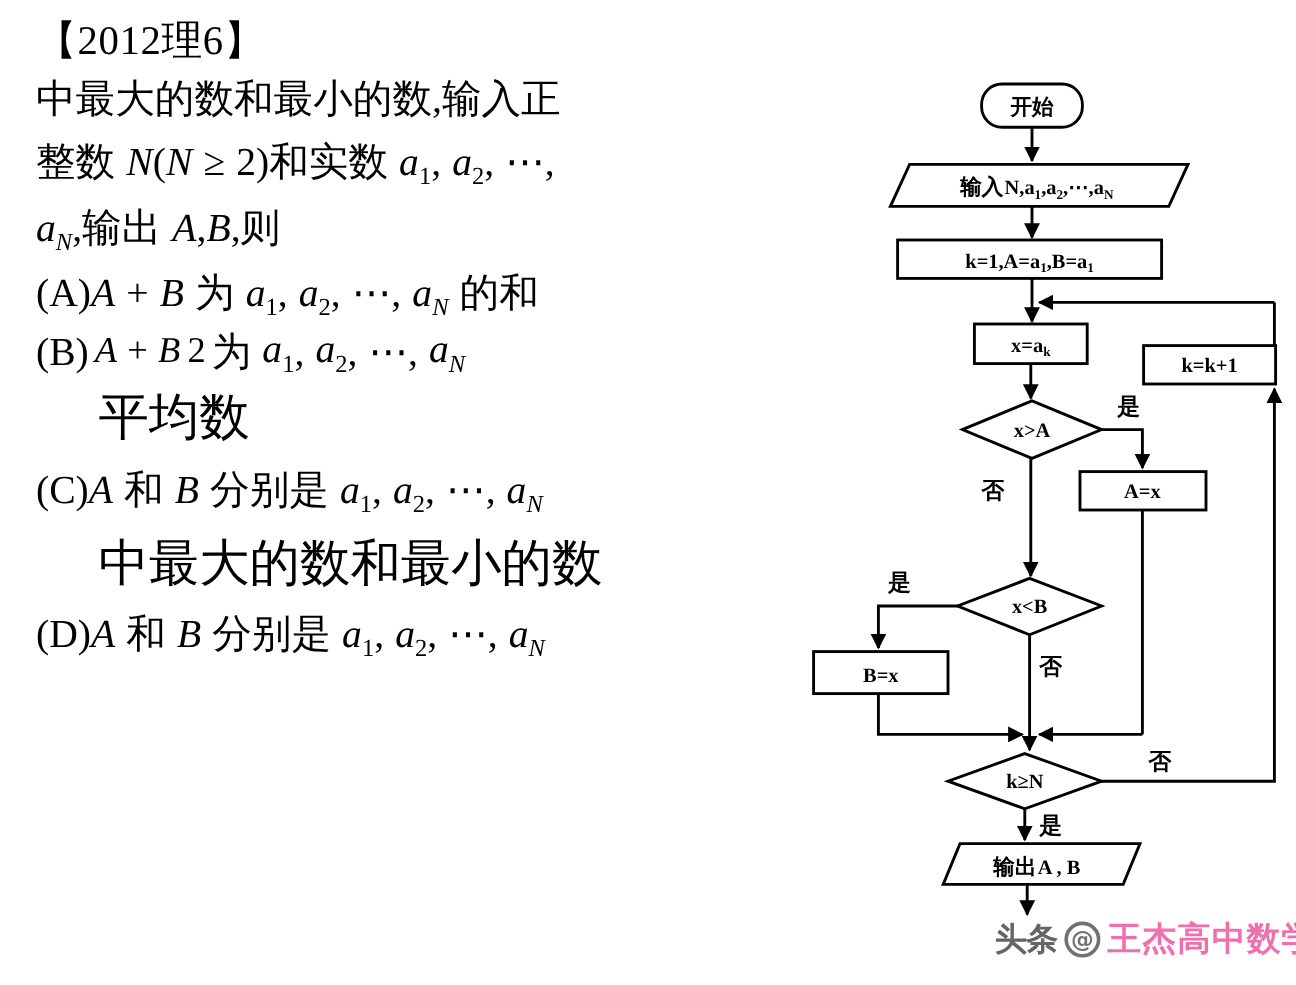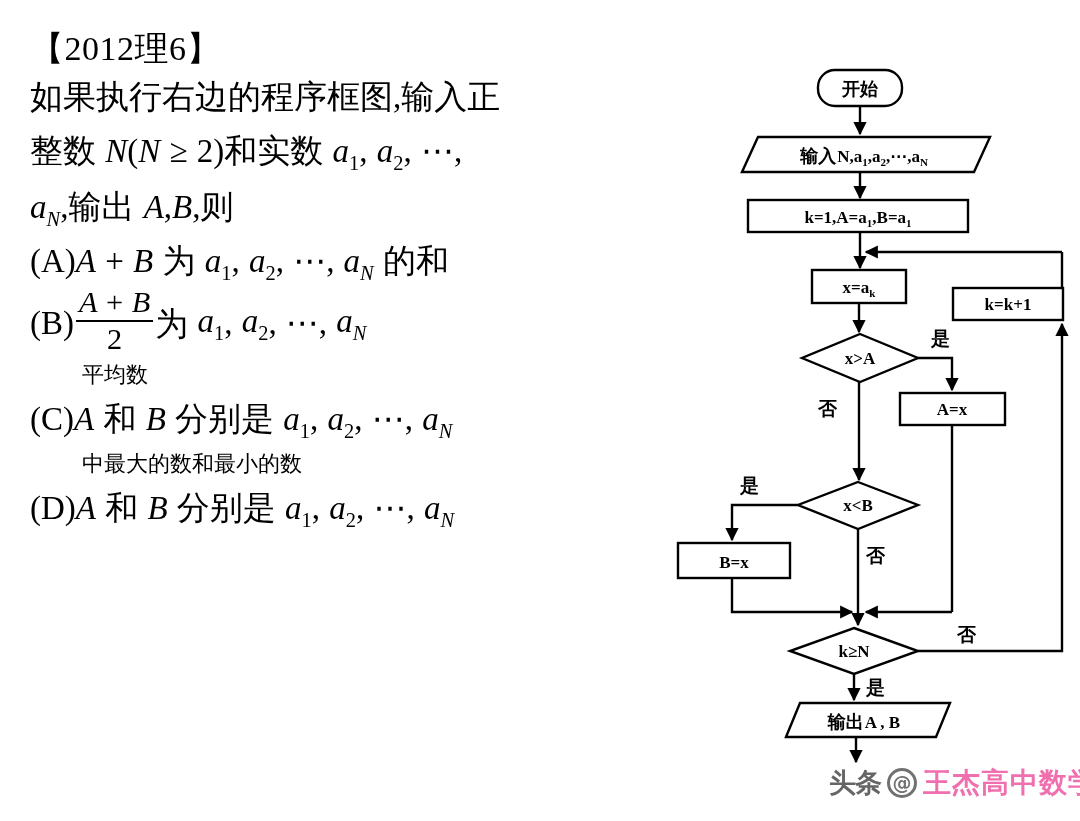--- a/index.html
+++ b/index.html
@@ -16,21 +16,21 @@
     color: #000000;
   }
 
   
   #question-panel {
     position: absolute;
     left: 0;
     top: 0;
     width: 690px;
     height: 821px;
-    padding: 28px 0 0 30px;
+    padding: 14px 0 0 30px;
     box-sizing: border-box;
   }
 
   .q-heading {
     font-size: 34px;
     line-height: 1.25;
     letter-spacing: 0.5px;
     white-space: nowrap;
   }
 
@@ -43,40 +43,39 @@
   .opt-row {
     display: flex;
     align-items: baseline;
     font-size: 33px;
     line-height: 1.58;
     white-space: nowrap;
   }
   .opt-row.tall { align-items: center; line-height: 1.2; }
 
   .opt-cont {
-    font-size: 22px;
+    font-size: 42px;
     line-height: 1.58;
     white-space: nowrap;
     padding-left: 52px;
   }
 
   .mi { font-style: italic; font-family: "Liberation Serif", serif; }
   .sub {
     font-size: 0.62em;
     vertical-align: sub;
     font-style: italic;
   }
   .sub-up { font-size: 0.62em; vertical-align: sub; font-style: normal; }
-  .cjk { font-style: normal; font-family: Liberation Sans, sans-serif; }
+  .cjk { font-style: normal; font-family: Liberation Serif, serif; }
   .sp { display: inline-block; width: 0.28em; }
 
   
   .frac {
     display: inline-flex;
-    flex-direction: column;
     align-items: center;
     vertical-align: middle;
     font-size: 0.92em;
     margin: 0 2px;
     position: relative;
     top: -2px;
   }
   .frac .num { padding: 0 3px; line-height: 1.02; }
   .frac .bar {
     width: 100%;
@@ -156,21 +155,21 @@
   }
 </style>
 </head>
 <body>
 
 <div id="question-panel">
 
   <div class="q-heading">【2012理6】</div>
 
   <div class="q-body-line">
-    <span>如果执行右边的程序框图,输入正</span>
+    <span>中最大的数和最小的数,输入正</span>
   </div>
 
   <div class="q-body-line">
     <span class="cjk">整数</span><span class="sp"></span><span class="mi">N</span>(<span class="mi">N</span><span class="sp"></span>≥<span class="sp"></span>2)<span class="cjk">和实数</span><span class="sp"></span><span class="mi">a<span class="sub-up">1</span></span>,<span class="sp"></span><span class="mi">a<span class="sub-up">2</span></span>,<span class="sp"></span>⋯,
   </div>
 
   <div class="q-body-line">
     <span class="mi">a<span class="sub">N</span></span>,<span class="cjk">输出</span><span class="sp"></span><span class="mi">A</span>,<span class="mi">B</span>,<span class="cjk">则</span>
   </div>
 

